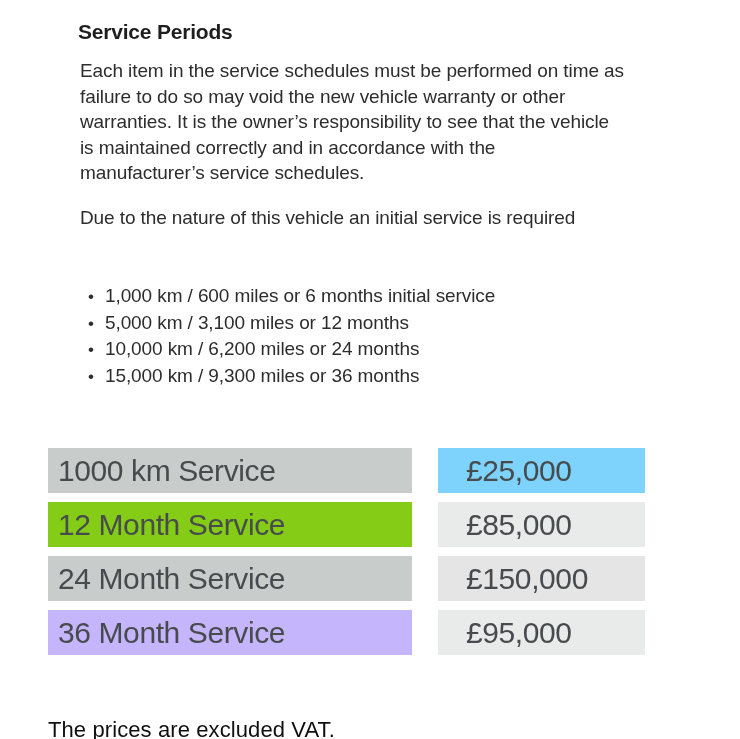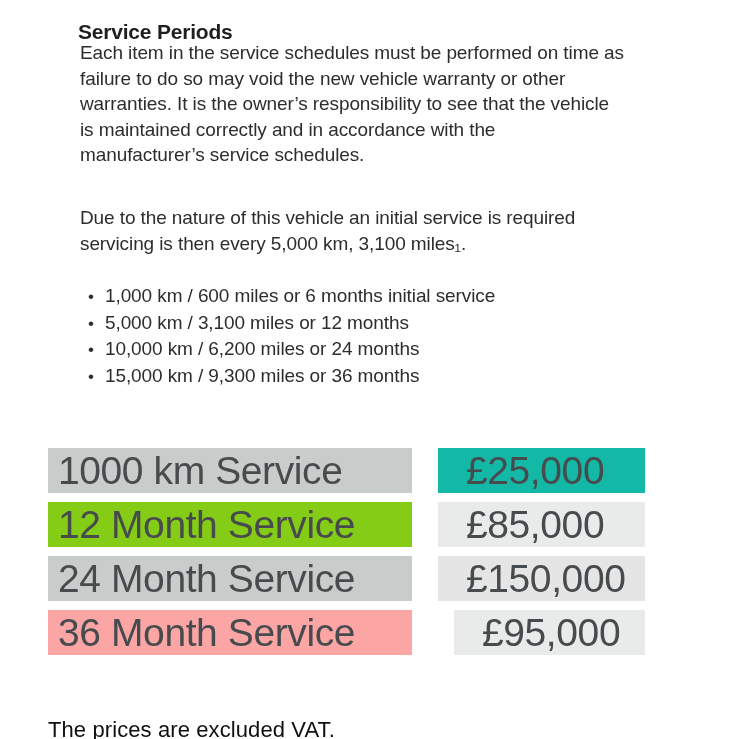--- a/index.html
+++ b/index.html
@@ -26,21 +26,21 @@
     margin: 0;
   }
   .paragraph {
     position: absolute;
     left: 80px;
     color: #2d2d2d;
     font-size: 19px;
     line-height: 25.5px;
     letter-spacing: -0.1px;
   }
-  .para-1 { top: 40px; }
+  .para-1 { top: 58px; }
   .para-2 { top: 188px; margin-top: 17px; }
   .para-line { white-space: nowrap; }
   .bullet-list {
     position: absolute;
     left: 88px;
     top: 283px;
     color: #2d2d2d;
     font-size: 19px;
     line-height: 25.5px;
     letter-spacing: -0.1px;
@@ -63,21 +63,21 @@
     width: 597px;
     display: grid;
     grid-template-columns: 364px 207px;
     column-gap: 26px;
     row-gap: 9px;
   }
   .cell {
     height: 45px;
     display: flex;
     align-items: center;
-    font-size: 39px;
+    font-size: 30px;
     color: #474b4d;
     letter-spacing: -0.4px;
     white-space: nowrap;
     overflow: hidden;
   }
   .cell-label { padding-left: 10px; }
   .cell-price { padding-left: 28px; }
   .note {
     position: absolute;
     left: 48px;
@@ -98,21 +98,20 @@
   <div class="paragraph para-1">
     <div class="para-line">Each item in the service schedules must be performed on time as</div>
     <div class="para-line">failure to do so may void the new vehicle warranty or other</div>
     <div class="para-line">warranties. It is the owner’s responsibility to see that the vehicle</div>
     <div class="para-line">is maintained correctly and in accordance with the</div>
     <div class="para-line">manufacturer’s service schedules.</div>
   </div>
 
   <div class="paragraph para-2">
     <div class="para-line">Due to the nature of this vehicle an initial service is required</div>
-    <div class="para-line">servicing is then every 5,000 km, 3,100 miles₁.</div>
   </div>
 
   <div class="bullet-list">
     <div class="bullet-item">
       <span class="bullet-dot">•</span>
       <span>1,000 km / 600 miles or 6 months initial service</span>
     </div>
     <div class="bullet-item">
       <span class="bullet-dot">•</span>
       <span>5,000 km / 3,100 miles or 12 months</span>
@@ -122,24 +121,24 @@
       <span>10,000 km / 6,200 miles or 24 months</span>
     </div>
     <div class="bullet-item">
       <span class="bullet-dot">•</span>
       <span>15,000 km / 9,300 miles or 36 months</span>
     </div>
   </div>
 
   <div class="price-table">
     <div class="cell cell-label" style="background: rgb(200, 205, 203);">1000 km Service</div>
-    <div class="cell cell-price" style="background: #14b8a6;">£25,000</div>
+    <div class="cell cell-price" style="background: #7dd3fc;">£25,000</div>
     <div class="cell cell-label" style="background: #84cc16;">12 Month Service</div>
     <div class="cell cell-price" style="background: rgb(233, 235, 234);">£85,000</div>
     <div class="cell cell-label" style="background: rgb(200, 205, 203);">24 Month Service</div>
     <div class="cell cell-price" style="background: #e5e5e5;">£150,000</div>
-    <div class="cell cell-label" style="background: #fca5a5;">36 Month Service</div>
-    <div class="cell cell-price" style="background: rgb(233, 235, 234); margin-left: 16px;">£95,000</div>
+    <div class="cell cell-label" style="background: #c4b5fd;">36 Month Service</div>
+    <div class="cell cell-price" style="background: rgb(233, 235, 234);">£95,000</div>
   </div>
 
   <div class="note">The prices are excluded VAT.</div>
 
 </div>
 
 </body></html>

